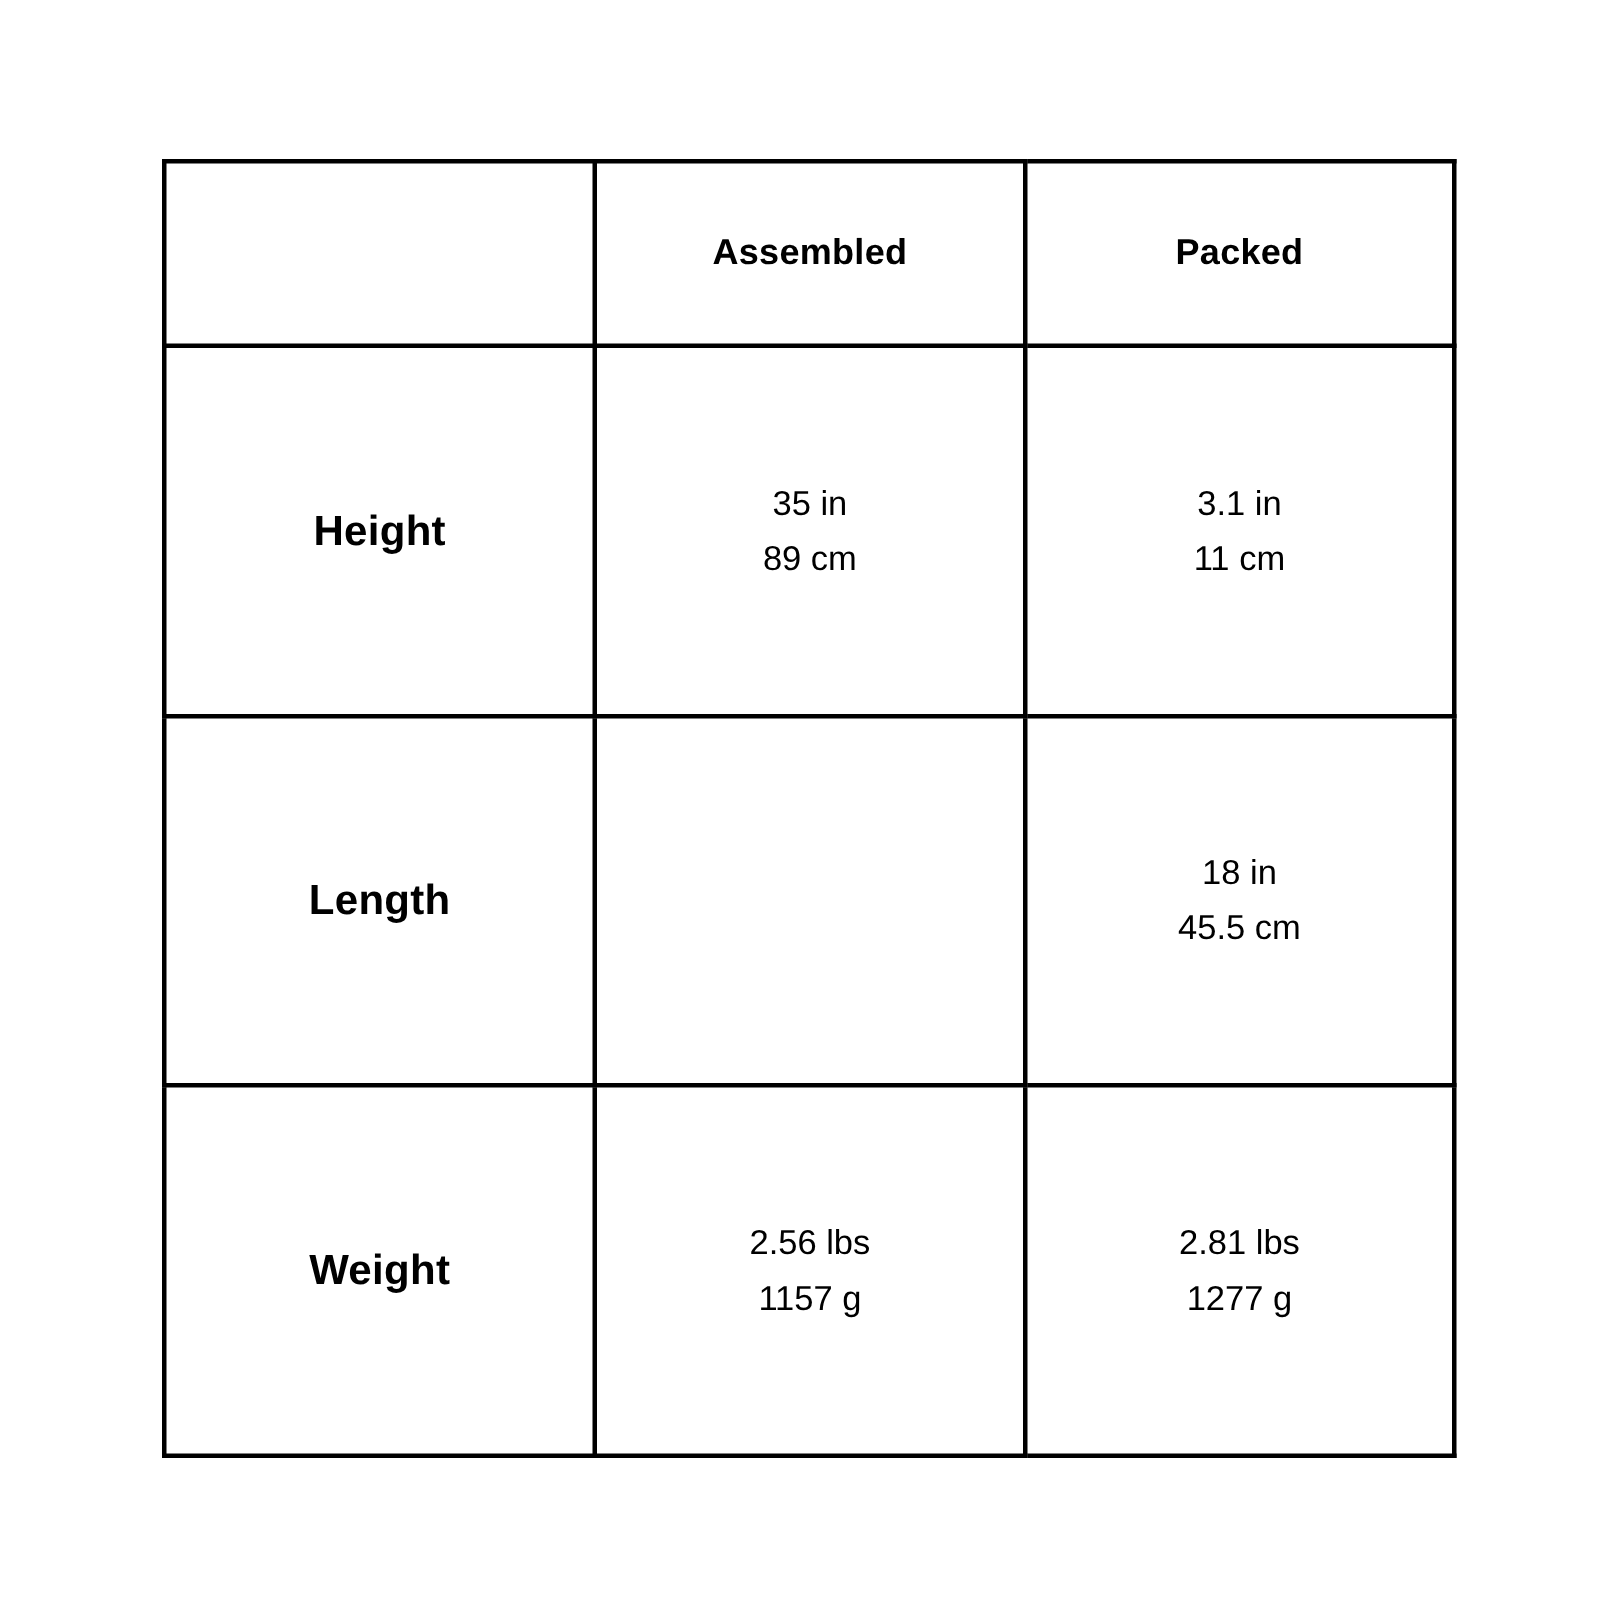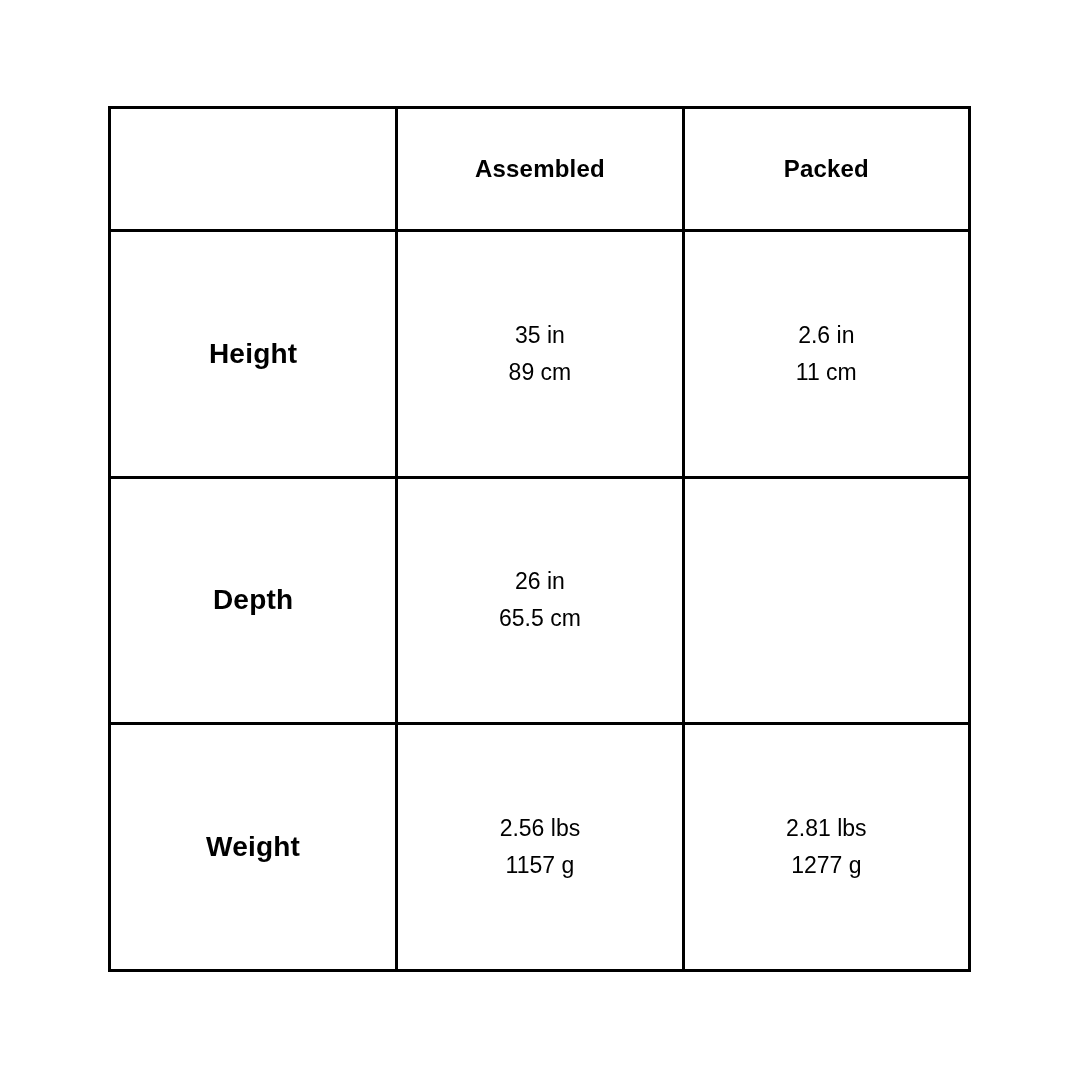--- a/index.html
+++ b/index.html
@@ -72,33 +72,33 @@
       </tr>
     </thead>
     <tbody>
       <tr class="r">
         <th class="rowlabel">Height</th>
         <td>
           <div class="line">35 in</div>
           <div class="line">89 cm</div>
         </td>
         <td>
-          <div class="line">2.6 in</div>
+          <div class="line">3.1 in</div>
           <div class="line">11 cm</div>
         </td>
       </tr>
       <tr class="r">
-        <th class="rowlabel">Depth</th>
-        <td>
-          <div class="line">26 in</div>
-          <div class="line">65.5 cm</div>
-        </td>
+        <th class="rowlabel">Length</th>
         <td>
           <div class="line"></div>
           <div class="line"></div>
+        </td>
+        <td>
+          <div class="line">18 in</div>
+          <div class="line">45.5 cm</div>
         </td>
       </tr>
       <tr class="r">
         <th class="rowlabel">Weight</th>
         <td>
           <div class="line">2.56 lbs</div>
           <div class="line">1157 g</div>
         </td>
         <td>
           <div class="line">2.81 lbs</div>

